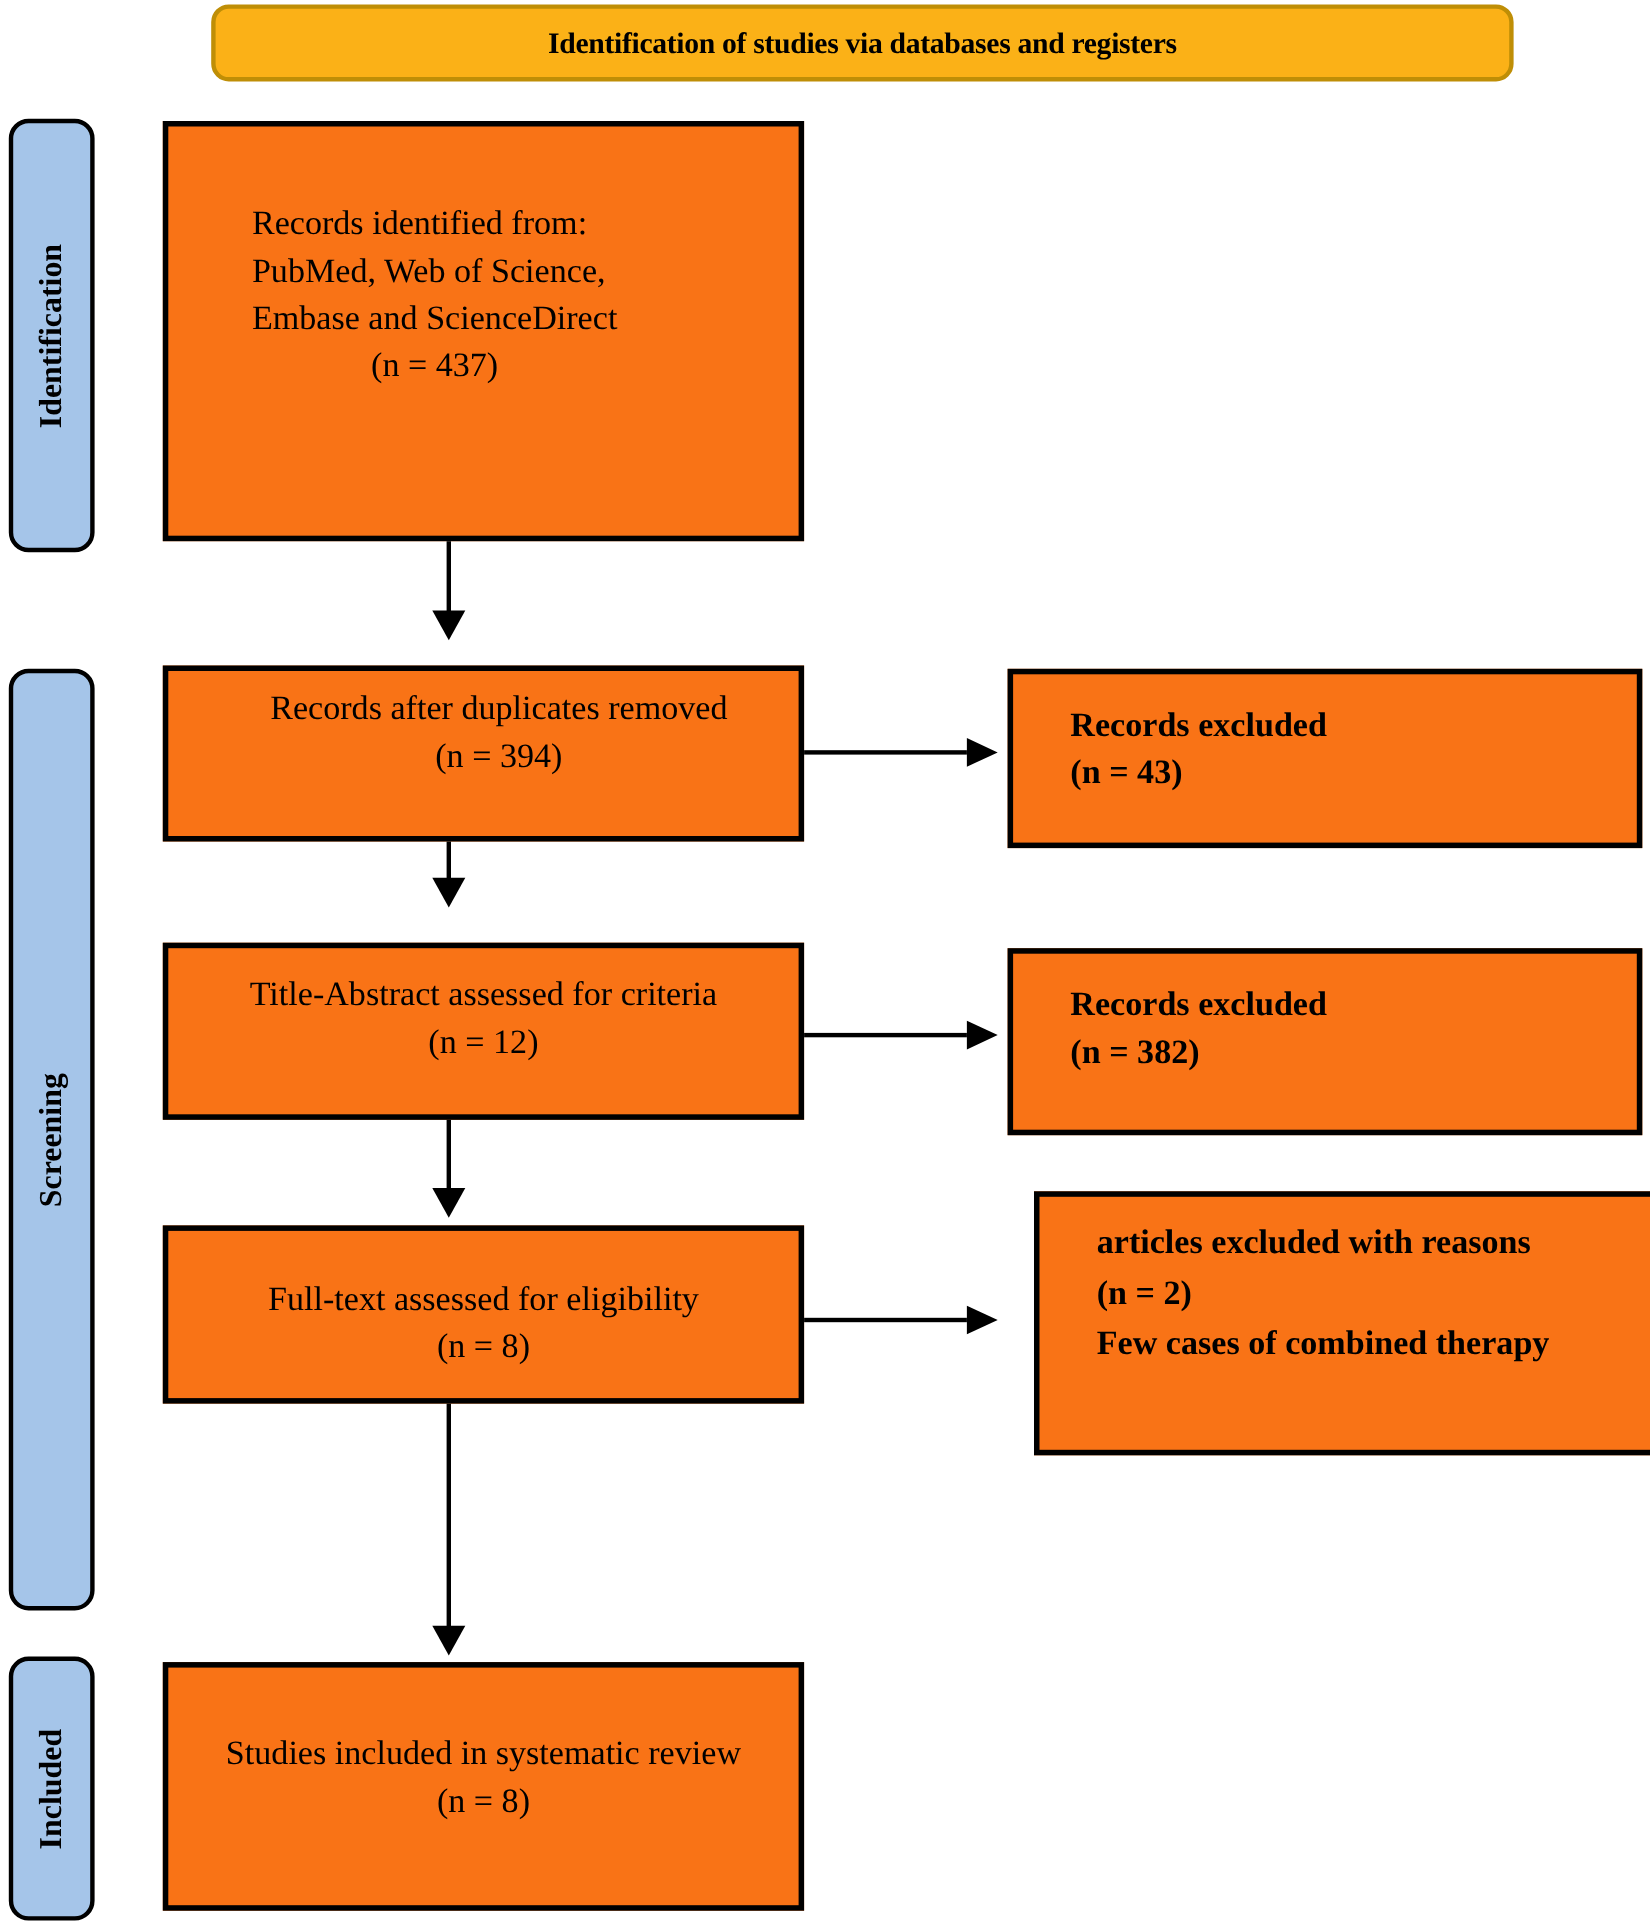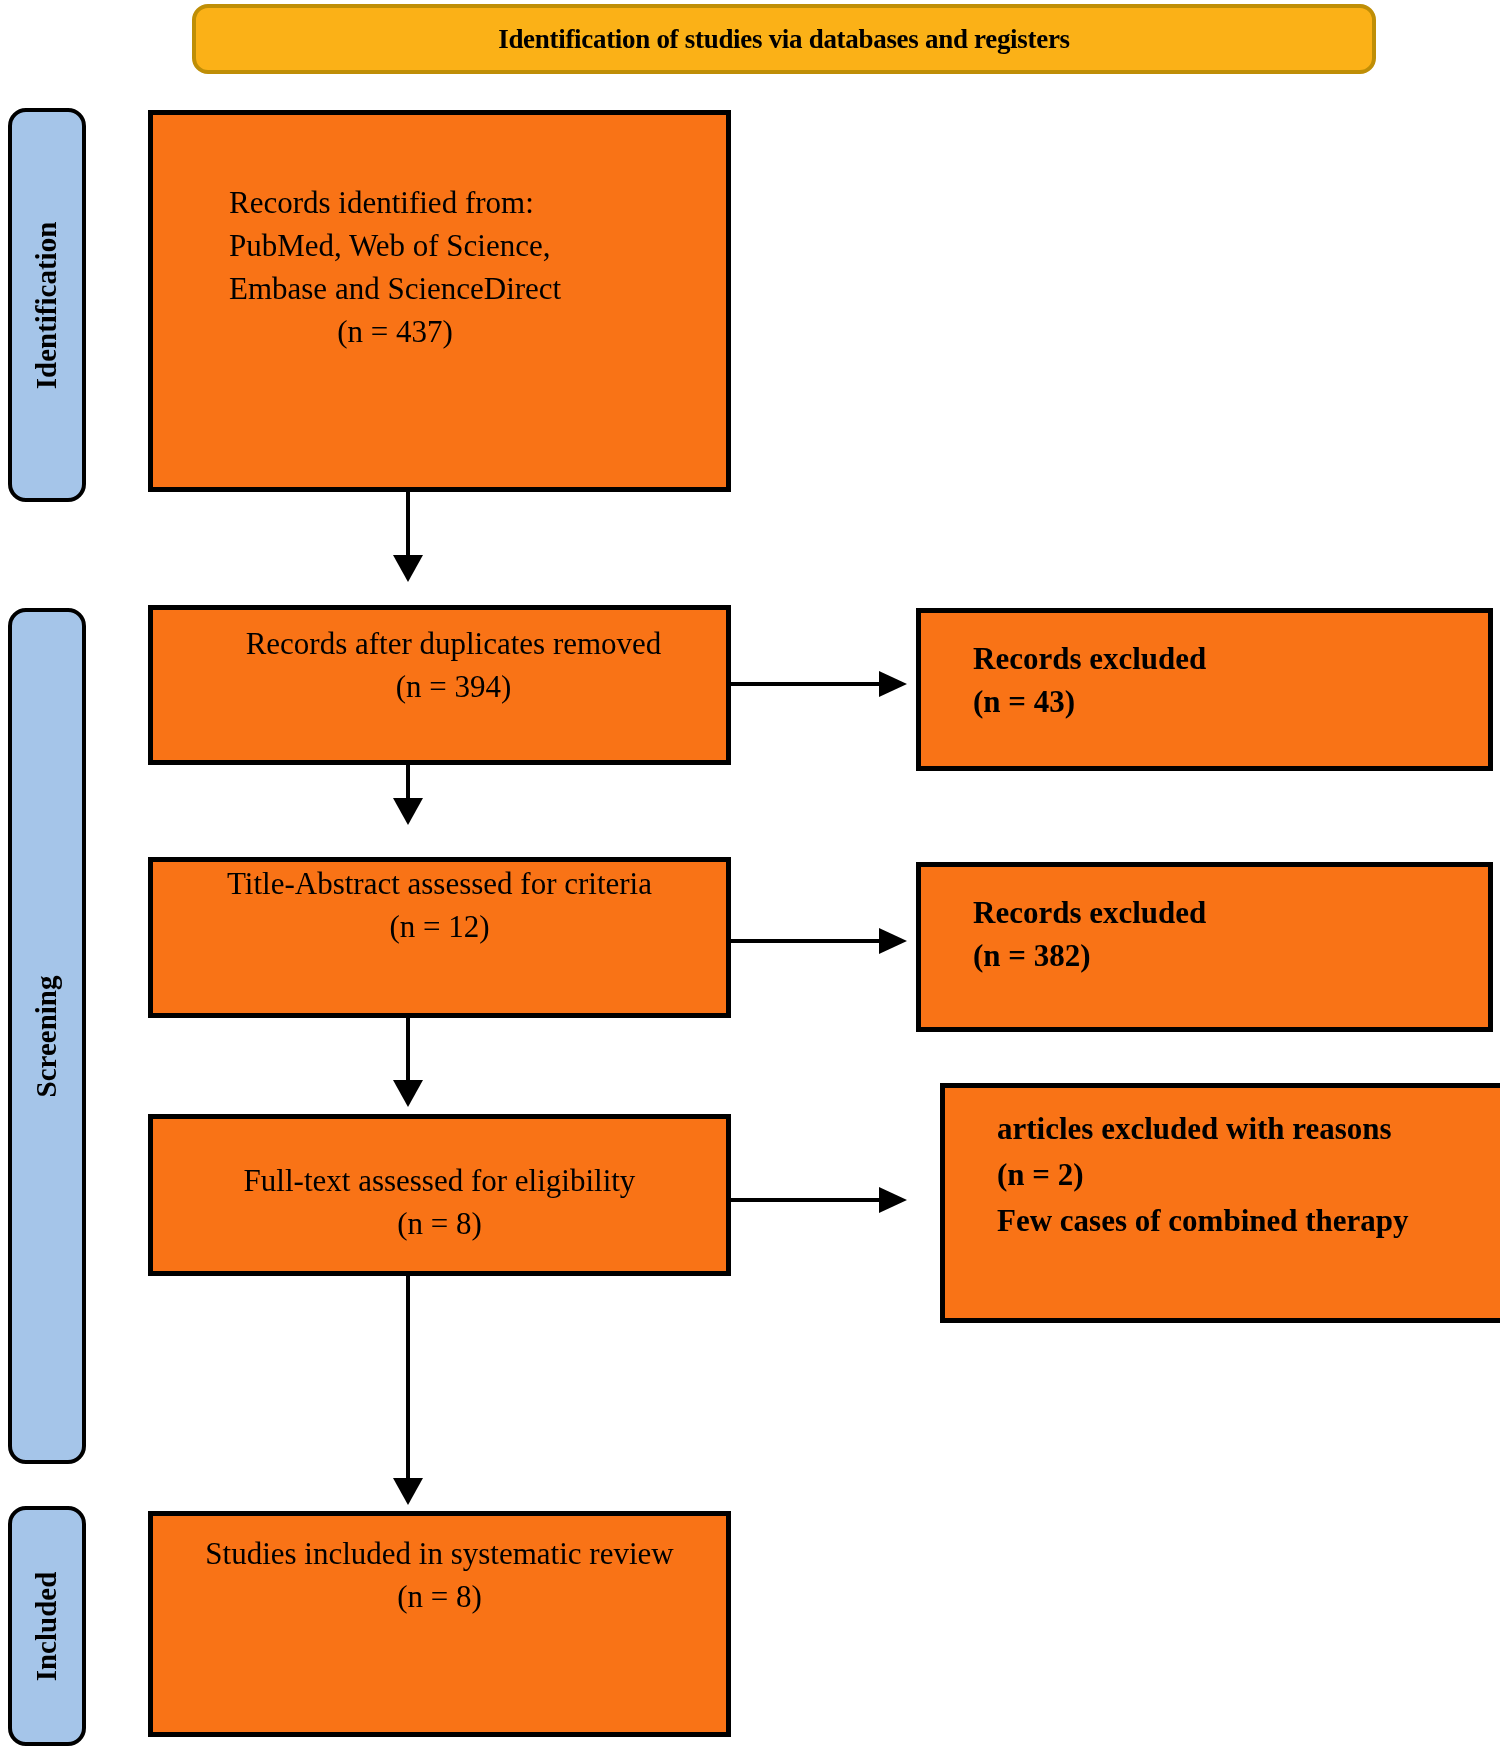--- a/index.html
+++ b/index.html
@@ -67,23 +67,23 @@
     background: #f97316;
     border: 5px solid var(--box-border, #000000);
     font-size: 31px;
     line-height: 43px;
   }
   .col-left  { left: 148px; width: 583px; }
   .col-right { left: 916px; width: 577px; font-weight: bold; }
 
   .box-identified { top: 110px; height: 382px; }
   .box-duplicates { top: 605px; height: 160px; text-align: center; padding-top: 12px; padding-left: 28px; }
-  .box-titleabs   { top: 857px; height: 161px; text-align: center; }
+  .box-titleabs   { top: 857px; height: 161px; text-align: center; padding-top: 20px; }
   .box-fulltext   { top: 1114px; height: 162px; text-align: center; padding-top: 40px; }
-  .box-included   { top: 1511px; height: 226px; text-align: center; padding-top: 16px; }
+  .box-included   { top: 1511px; height: 226px; text-align: center; padding-top: 56px; }
 
   .box-excluded-a { top: 608px; height: 163px; padding: 24px 10px 0 52px; }
   .box-excluded-b { top: 862px; height: 170px; padding: 24px 10px 0 52px; }
   .box-excluded-c { top: 1083px; height: 240px; padding: 18px 10px 0 52px; line-height: 46px; margin-left: 24px; }
 
   .ident-text {
     position: absolute;
     left: 76px; top: 66px;
     display: inline-block;
     text-align: left;

